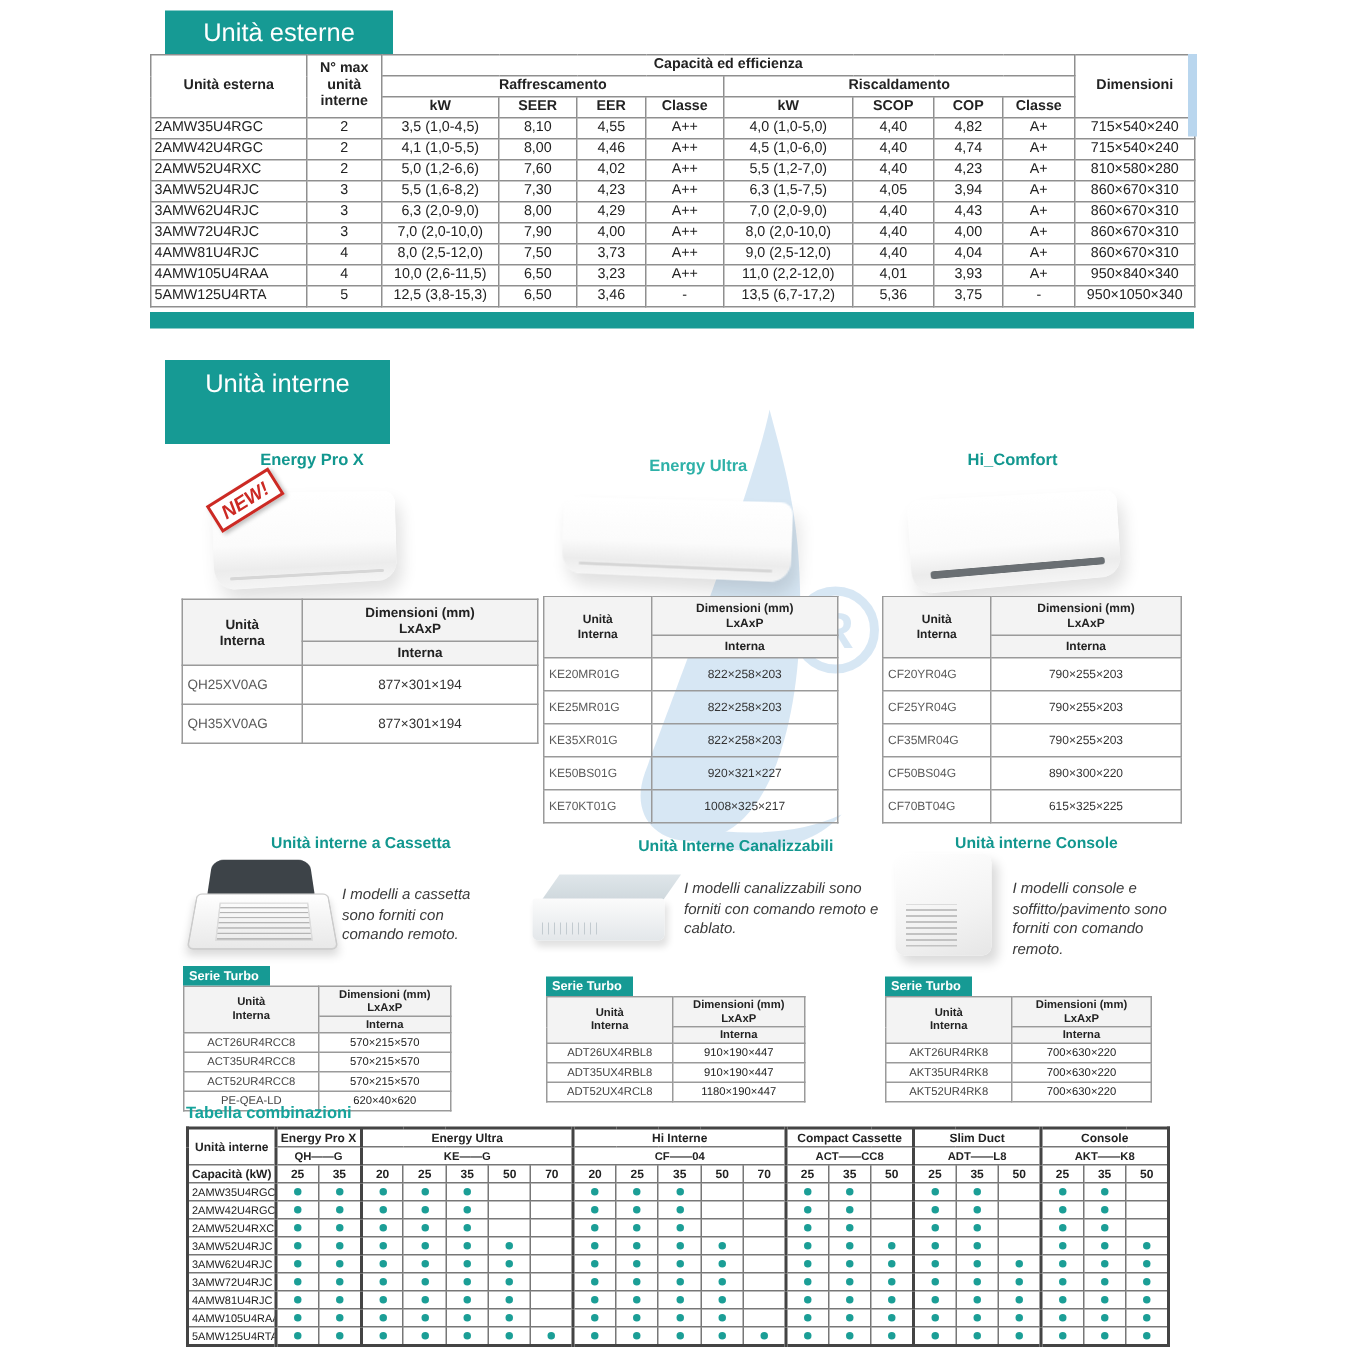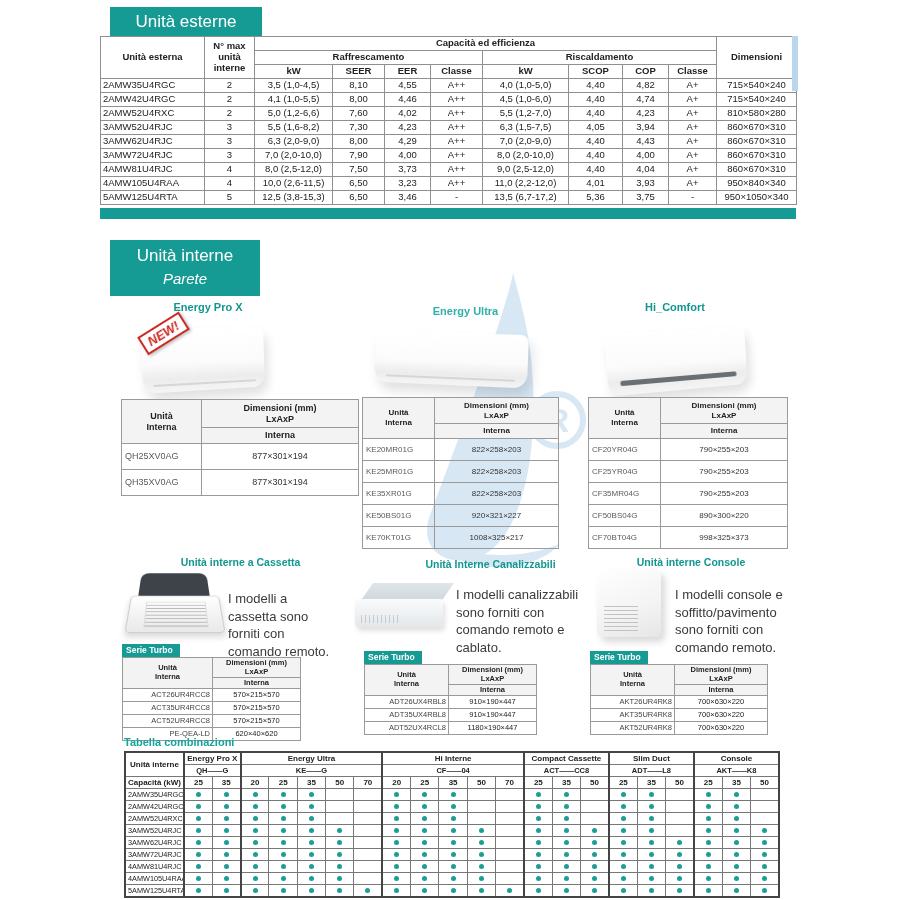--- a/index.html
+++ b/index.html
@@ -54,33 +54,33 @@
   .t3 { left:588px; top:397px; width:199px; font-size:8px; }
   .t2 thead tr:first-child th, .t3 thead tr:first-child th { height:25px; }
   .t2 thead tr:last-child th, .t3 thead tr:last-child th { height:14px; }
   .t2 tbody td, .t3 tbody td { height:21px;margin-top:38px; }
 
   
   .stitle { position:absolute; font-weight:bold; font-size:10.5px; text-align:center; color:#12978F; }
   .t-cas { left:118px; top:556px; width:245px; }
   .t-can { left:368px; top:558px; width:245px; }
   .t-con { left:596px; top:556px; width:190px; }
-  .note { position:absolute; font-size:13px; color:#3a3a3a; line-height:1.35; }
+  .note { position:absolute; font-style:italic; font-size:10px; color:#3a3a3a; line-height:1.35; }
   .n-cas { left:228px; top:590px; width:104px; }
   .n-can { left:456px; top:586px; width:140px; }
   .n-con { left:675px; top:586px; width:118px; }
 
   .serie-label { position:absolute; background:#169A94; color:#fff; font-weight:bold; font-size:8.5px; padding:1px 7px 2px 4px; }
   .serie { position:absolute; table-layout:fixed; font-size:7.5px; }
   .serie th, .serie td { border:1px solid #9a9a9a; padding:0 2px; line-height:1.15; overflow:hidden; }
   .serie thead th { background:#f3f3f3; font-weight:bold; text-align:center; }
   .serie thead tr:first-child th { height:19px; }
   .serie thead tr:last-child th { height:10px; }
   .serie tbody td { height:12px; }
-  .serie tbody td:first-child { text-align:right; color:#444; }
+  .serie tbody td:first-child { text-align:center; color:#444; }
   .serie tbody td:last-child { text-align:center; }
   .sl1 { left:122px; top:644px; } .st1 { left:122px; top:657px; width:178px; }
   .sl2 { left:364px; top:651px; } .st2 { left:364px; top:664px; width:172px; }
   .sl3 { left:590px; top:651px; } .st3 { left:590px; top:664px; width:177px; }
 
   
   .cassette { position:absolute; left:128px; top:571px; width:92px; height:64px; }
   .cas-top { position:absolute; left:13%; top:0; width:74%; height:42%; background:#3d4348; border-radius:8px 8px 2px 2px; transform:perspective(120px) rotateX(28deg); }
   .cas-frame { position:absolute; left:0; bottom:0; width:100%; height:66%; background:linear-gradient(#ffffff,#e9e9e9); border:1px solid #ccc; border-radius:4px; transform:perspective(160px) rotateX(32deg); box-shadow:0 4px 6px rgba(0,0,0,.15); }
   .cas-grille { position:absolute; left:17%; top:16%; width:66%; height:66%; background:repeating-linear-gradient(0deg,#b5b5b5 0 1px,transparent 1px 4px); border:1px solid #ddd; }
@@ -268,21 +268,20 @@
           <td>-</td>
           <td>950×1050×340</td>
         </tr>
       </tbody>
   </table>
   <div class="teal-bar"></div>
   <div class="blue-strip"></div>
 
   <div class="badge badge-interne">
     <div class="l1">Unità interne</div>
-    <div class="l2">Parete</div>
   </div>
 
   <svg class="watermark" width="280" height="310" viewBox="0 0 280 310">
     <path d="M128,8 C120,52 62,205 45,250 C32,286 64,305 96,291 C134,274 152,200 148,118 C146,70 136,38 128,8 Z" fill="#B8D4EC"></path>
     <path d="M46,278 C86,312 150,308 176,278 C142,294 92,294 46,278 Z" fill="#B8D4EC"></path>
     <circle cx="172" cy="155" r="26" fill="none" stroke="#B8D4EC" stroke-width="6"></circle>
     <text x="172" y="167" font-size="34" font-weight="bold" fill="#B8D4EC" text-anchor="middle">R</text>
   </svg>
 
   <div class="wtitle t-epx">Energy Pro X</div>
@@ -390,21 +389,21 @@
         <tr>
           <td>CF35MR04G</td>
           <td>790×255×203</td>
         </tr>
         <tr>
           <td>CF50BS04G</td>
           <td>890×300×220</td>
         </tr>
         <tr>
           <td>CF70BT04G</td>
-          <td>998×325×373</td>
+          <td>615×325×225</td>
         </tr>
       </tbody>
   </table>
 
   <div class="stitle t-cas">Unità interne a Cassetta</div>
   <div class="stitle t-can">Unità Interne Canalizzabili</div>
   <div class="stitle t-con">Unità interne Console</div>
 
   <div class="cassette">
     <div class="cas-top"></div>

